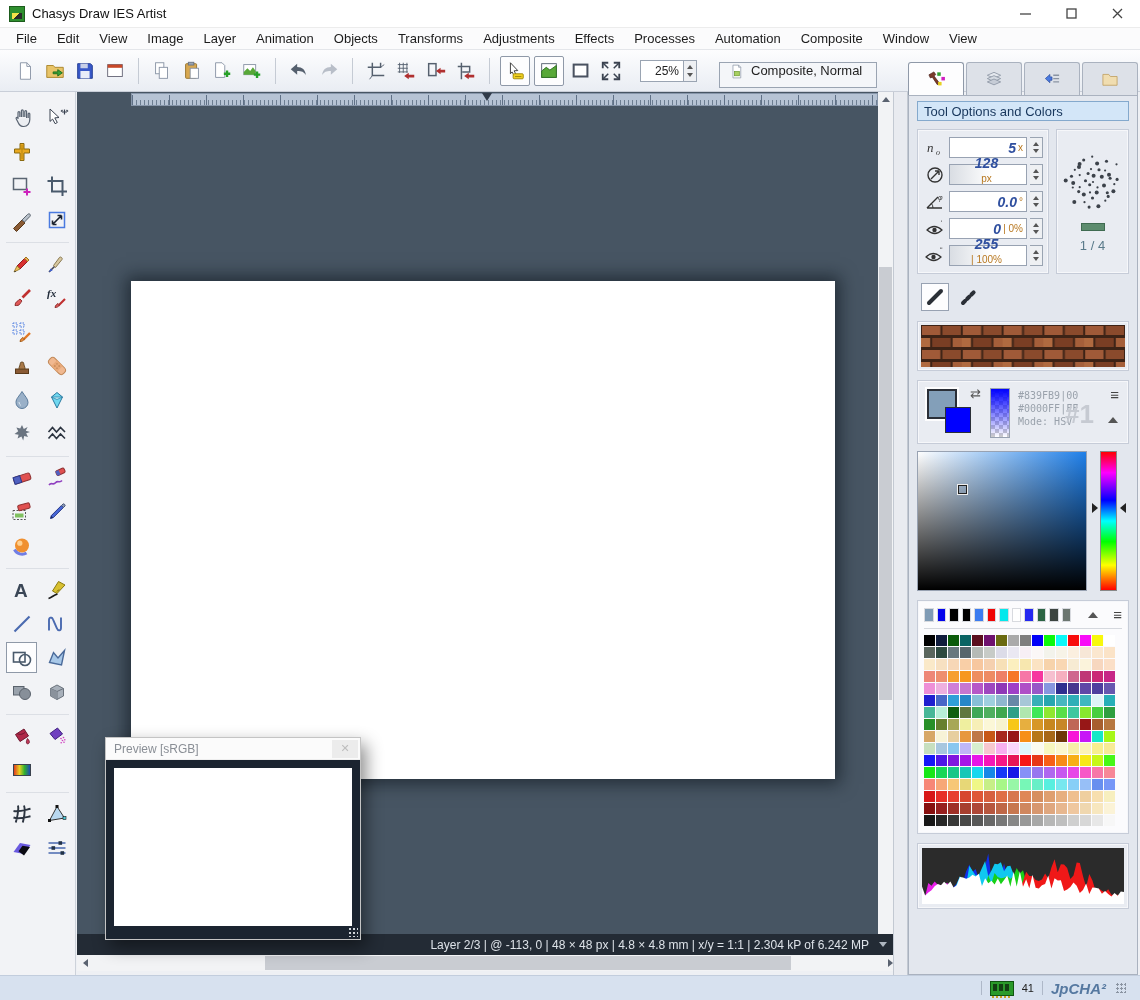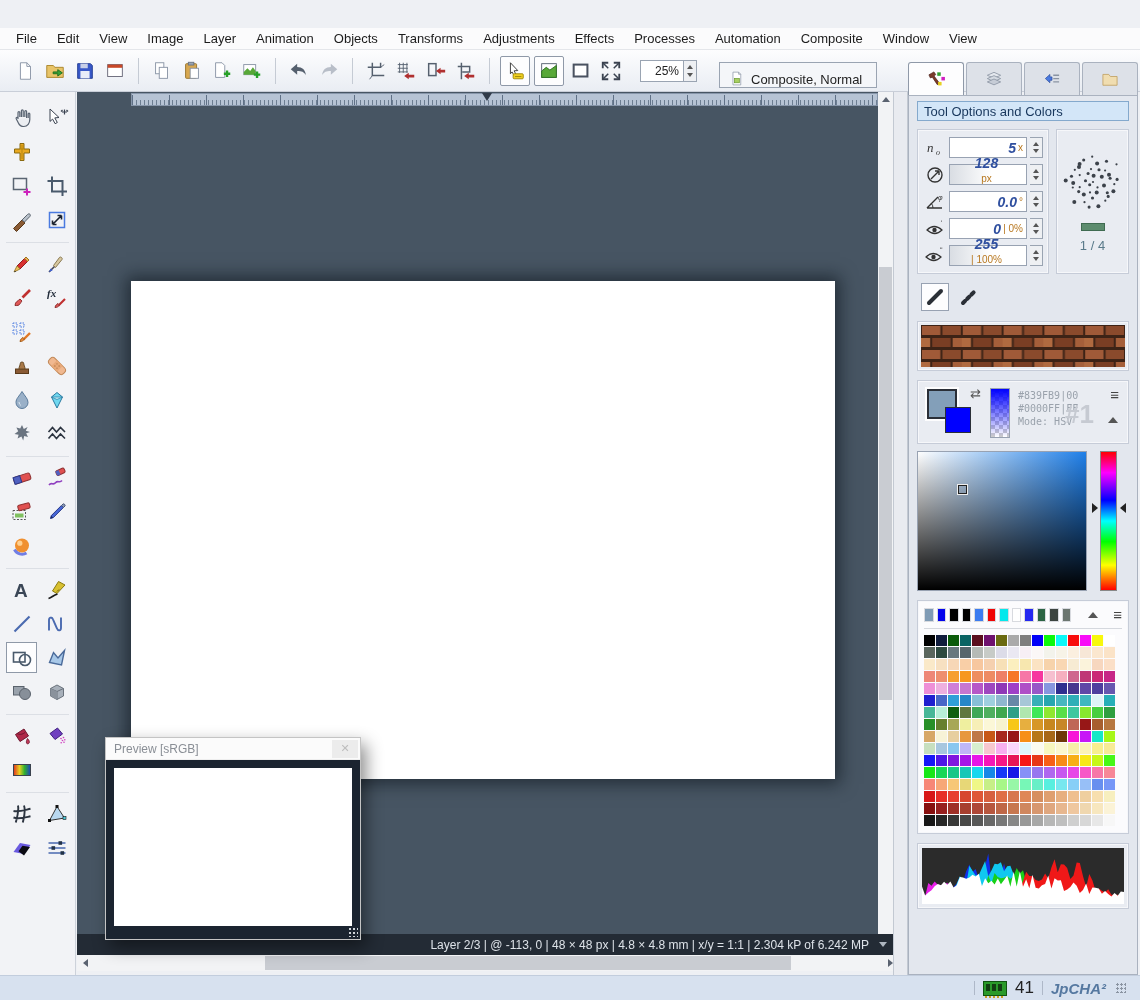--- a/index.html
+++ b/index.html
@@ -31,21 +31,21 @@
   .tb-btn svg{width:22px;height:22px;}
   .tb-btn.framed{border:1px solid #8f99a8;background:#fdfdfe;margin:0 2px;}
   .tb-sep{width:1px;height:26px;background:#c5cbd4;margin:0 8px;}
   .zoom-box{display:flex;align-items:center;margin-left:14px;}
   .zoom-input{width:44px;height:22px;background:#fff;border:1px solid #9aa4b2;
               font-size:12px;color:#222;display:flex;align-items:center;justify-content:flex-end;padding-right:4px;}
   .spinner{width:13px;height:22px;border:1px solid #9aa4b2;border-left:none;background:#eef0f3;
            display:flex;flex-direction:column;align-items:center;justify-content:space-evenly;}
   .spin-up{width:0;height:0;border-left:3px solid transparent;border-right:3px solid transparent;border-bottom:4px solid #555;}
   .spin-down{width:0;height:0;border-left:3px solid transparent;border-right:3px solid transparent;border-top:4px solid #555;}
-  .composite-btn{margin-left:22px;height:26px;display:flex;align-items:flex-end;gap:6px;
+  .composite-btn{margin-left:22px;height:26px;display:flex;align-items:flex-start;gap:6px;
                  background:#f4f6f9;border:1px solid #9aa4b2;padding:0 14px 0 8px;margin-top:8px;}
   .composite-btn svg{width:17px;height:17px;}
   .composite-label{font-size:13px;color:#222;}
 
   
   .side-tabs{position:absolute;left:908px;top:62px;width:230px;height:33px;display:flex;gap:2px;}
   .side-tab{flex:1;border:1px solid #aab2bf;border-bottom:none;background:#dde1e8;
             display:flex;align-items:center;justify-content:center;border-radius:3px 3px 0 0;}
   .side-tab svg{width:20px;height:20px;}
   .side-tab.active{background:#fdfdfe;border-color:#8f99a8;}
@@ -166,30 +166,51 @@
   
   .bottom-strip{position:absolute;left:0;top:975px;width:1140px;height:25px;background:#d7e1ef;
                 display:flex;align-items:center;justify-content:flex-end;gap:8px;padding-right:14px;
                 border-top:1px solid #c2cddd;}
   .strip-sep{width:1px;height:14px;background:#aeb8c8;}
   .ram-icon{width:24px;height:15px;position:relative;background:#2a9a2a;border:1px solid #115511;}
   .ram-icon::before{content:"";position:absolute;left:2px;top:2px;width:18px;height:7px;
                     background:repeating-linear-gradient(90deg,#133f13 0 4px,#2a9a2a 4px 6px);}
   .ram-icon::after{content:"";position:absolute;left:1px;bottom:-3px;width:20px;height:2px;
                    background:repeating-linear-gradient(90deg,#c8a020 0 2px,transparent 2px 4px);}
-  .mem-text{font-size:17px;color:#222;}
+  .mem-text{font-size:11px;color:#222;}
   .brand-text{font-size:15px;font-weight:bold;font-style:italic;color:#5578a0;}
   .corner-grip{width:10px;height:10px;margin-left:2px;
                background:radial-gradient(circle at 1.5px 1.5px,#8a94a2 1px,transparent 1.2px);background-size:4px 4px;}
 </style>
 </head>
 <body>
 
 <div id="app">
 
+  <div class="titlebar">
+    <div class="app-icon"></div>
+    <div class="title-text">Chasys Draw IES Artist</div>
+    <div class="win-btns">
+      <div class="win-btn">
+          <svg viewBox="0 0 11 11">
+            <path d="M0 6h11"></path>
+          </svg>
+        </div>
+      <div class="win-btn">
+          <svg viewBox="0 0 11 11">
+            <rect x="1" y="1" width="9" height="9"></rect>
+          </svg>
+        </div>
+      <div class="win-btn">
+          <svg viewBox="0 0 11 11">
+            <path d="M1 1l9 9M10 1l-9 9"></path>
+          </svg>
+        </div>
+    </div>
+  </div>
 
   <div class="menubar" id="menubar">
       <div class="menu-item">File</div>
       <div class="menu-item">Edit</div>
       <div class="menu-item">View</div>
       <div class="menu-item">Image</div>
       <div class="menu-item">Layer</div>
       <div class="menu-item">Animation</div>
       <div class="menu-item">Objects</div>
       <div class="menu-item">Transforms</div>

